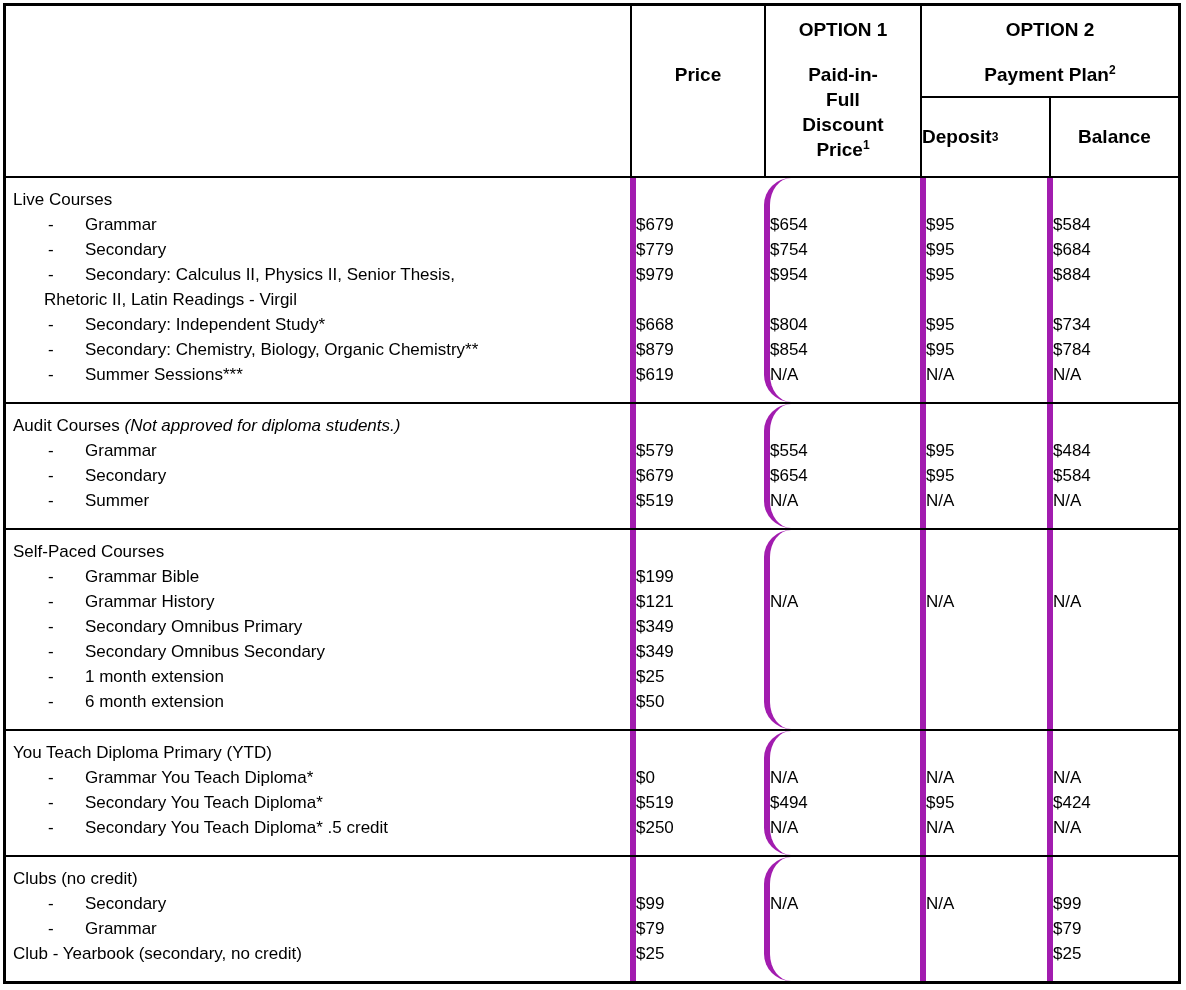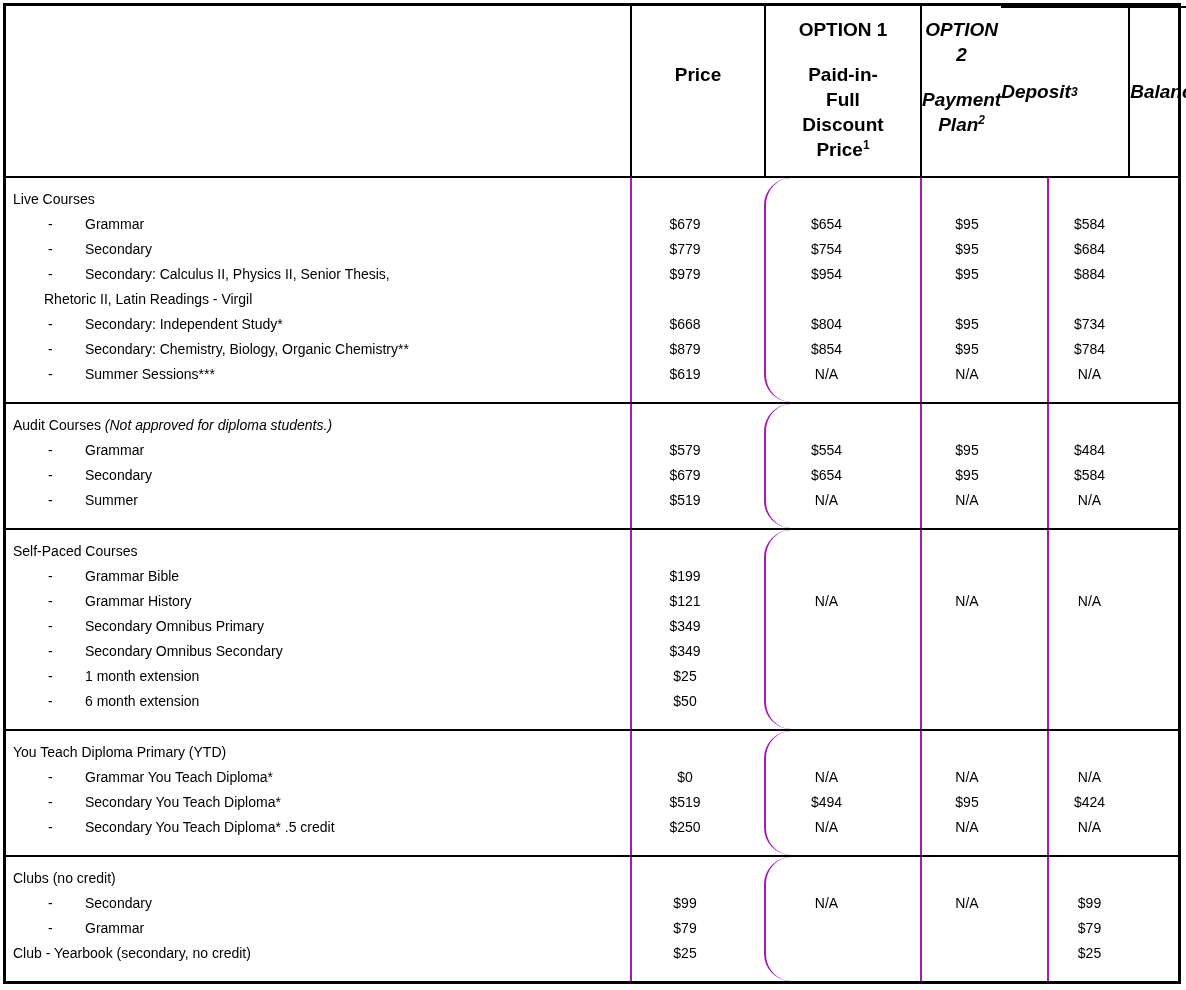--- a/index.html
+++ b/index.html
@@ -8,31 +8,31 @@
   .pricing-table{position:absolute;left:3px;top:3px;width:1172px;border:3px solid #000;background:#fff;}
   .thead{display:grid;grid-template-columns:624px 134px 156px 258px;height:170px;}
   .cell{box-sizing:border-box;}
   .h-desc{}
   .h-price,.h-opt1,.h-opt2{border-left:2px solid #000;text-align:center;font-weight:bold;font-size:19px;}
   .h-price{padding-top:58px;}
   .h-opt1{padding-top:11px;}
   .h-title{line-height:25px;}
   .h-sub{margin-top:20px;}
   .h-line{line-height:25px;}
-  .h-opt2{display:flex;flex-direction:row;padding:0;font-style:italic;}
+  .h-opt2{display:flex;flex-direction:column;padding:0;}
   .opt2-top{height:90px;padding-top:11px;box-sizing:border-box;}
   .opt2-sub{margin-top:20px;line-height:25px;}
   .opt2-bottom{flex:1;display:flex;border-top:2px solid #000;}
   .h-deposit{width:127px;display:flex;align-items:center;justify-content:flex-start;box-sizing:border-box;}
   .h-balance{flex:1;border-left:2px solid #000;display:flex;align-items:center;justify-content:center;box-sizing:border-box;}
   .sup{font-size:12px;vertical-align:super;line-height:0;}
   .tbody{}
   .section-row{display:grid;grid-template-columns:624px 134px 156px 127px 131px;border-top:2px solid #000;}
-  .section-row .cell{padding-top:9px;padding-bottom:15px;font-size:14px;}
-  .num-cell{border-left:2px solid #a21caf;text-align:center;}
+  .section-row .cell{padding-top:9px;padding-bottom:15px;font-size:17px;}
+  .num-cell{border-left:6px solid #a21caf;text-align:left;}
   .num-cell.price{padding-right:26px;}
   .num-cell.option1{padding-right:33px;border-radius:27px;}
   .num-cell.deposit{padding-right:35px;}
   .num-cell.balance{padding-right:48px;}
   .line{height:25px;line-height:25px;white-space:nowrap;}
   .line.header{padding-left:7px;}
   .line.item{position:relative;padding-left:79px;}
   .line.item .dash{position:absolute;left:42px;}
   .line.cont{padding-left:38px;}
   .it{font-style:italic;}

